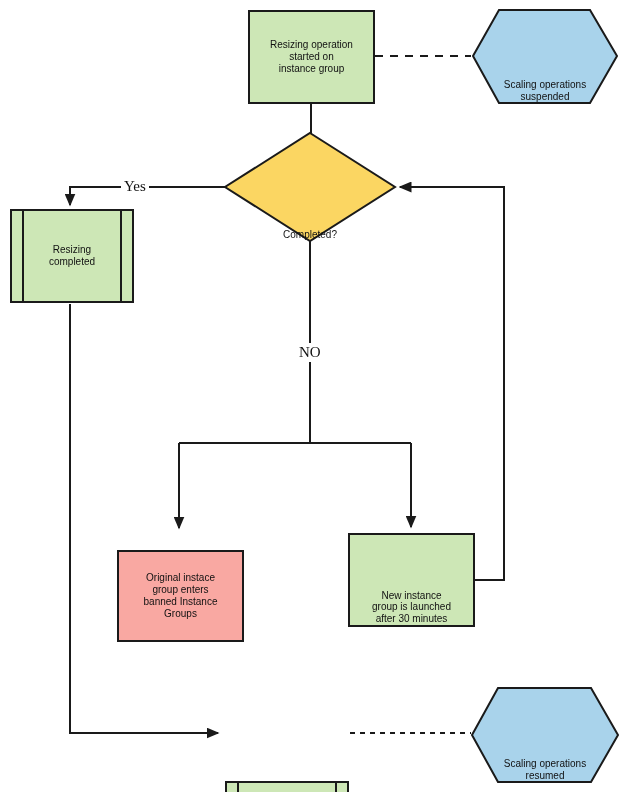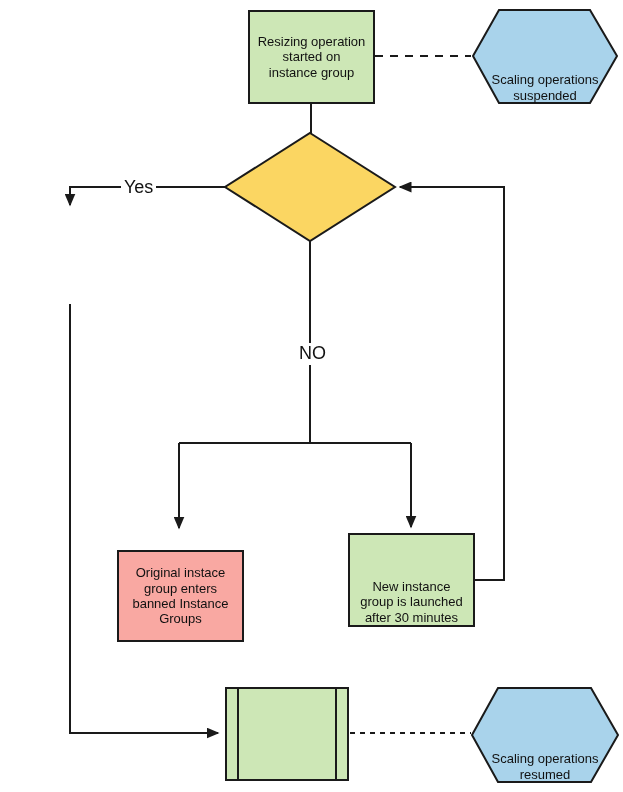--- a/index.html
+++ b/index.html
@@ -13,21 +13,21 @@
     overflow: hidden;
   }
   .layer { position: absolute; left: 0; top: 0; }
   .node {
     position: absolute;
     box-sizing: border-box;
     display: flex;
     align-items: center;
     justify-content: center;
     text-align: center;
-    font-size: 13px;
+    font-size: 10px;
     line-height: 1.18;
     white-space: pre-line;
     z-index: 2;
   }
   .rect { border: 2px solid #1a1a1a; }
   .fill-green { background: #cde7b6; }
   .fill-pink  { background: #f9a8a2; }
   .overlay { background: transparent; border: none; z-index: 3; pointer-events: none; align-items: flex-end; }
   
   .predef { position: relative; }
@@ -36,23 +36,24 @@
     top: 0; bottom: 0;
     width: 2px;
     background: #1a1a1a;
   }
   .predef .bar-left  { left: 10px; }
   .predef .bar-right { right: 10px; }
   .edge-label {
     position: absolute;
     z-index: 4;
     background: #ffffff;
-    font-size: 18px;
+    font-size: 15px;
     line-height: 1.1;
     padding: 1px 3px;
+    font-family: Liberation Serif, serif;
   }
 </style>
 </head>
 <body>
 
 <div class="canvas">
 
   <svg class="layer" width="623" height="792" viewBox="0 0 623 792">
     <defs>
       <marker id="arw" markerWidth="13" markerHeight="11" refX="11.5" refY="5.5" orient="auto" markerUnits="userSpaceOnUse">
@@ -76,30 +77,39 @@
     <polygon points="473,56 499,10 590,10 617,56 590,103 499,103" stroke="#1a1a1a" stroke-width="2" fill="#a9d3eb"></polygon>
     <polygon points="472,735 498,688 591,688 618,735 591,782 498,782" stroke="#1a1a1a" stroke-width="2" fill="#a9d3eb"></polygon>
   </svg>
 
   <div class="node rect fill-green" style="left:248px; top:10px; width:127px; height:94px;">
     <span>Resizing operation
 started on
 instance group</span>
   </div>
 
+  <div class="node overlay" style="left:225px; top:133px; width:170px; height:108px;">
+    <span>Completed?</span>
+  </div>
 
   <div class="node overlay" style="left:473px; top:10px; width:144px; height:93px;">
     <span>Scaling operations
 suspended</span>
   </div>
   <div class="node overlay" style="left:472px; top:688px; width:146px; height:94px;">
     <span>Scaling operations
 resumed</span>
   </div>
 
+  <div class="node rect fill-green predef" style="left:10px; top:209px; width:124px; height:94px;">
+    <i class="bar bar-left"></i>
+    <i class="bar bar-right"></i>
+    <span>Resizing
+completed</span>
+  </div>
 
   <div class="node rect fill-pink" style="left:117px; top:534px; width:127px; height:92px;margin-top:16px;">
     <span>Original instace
 group enters
 banned Instance
 Groups</span>
   </div>
 
   <div class="node rect fill-green" style="left:348px; top:533px; width:127px; height:94px;align-items:flex-end;">
     <span>New instance

